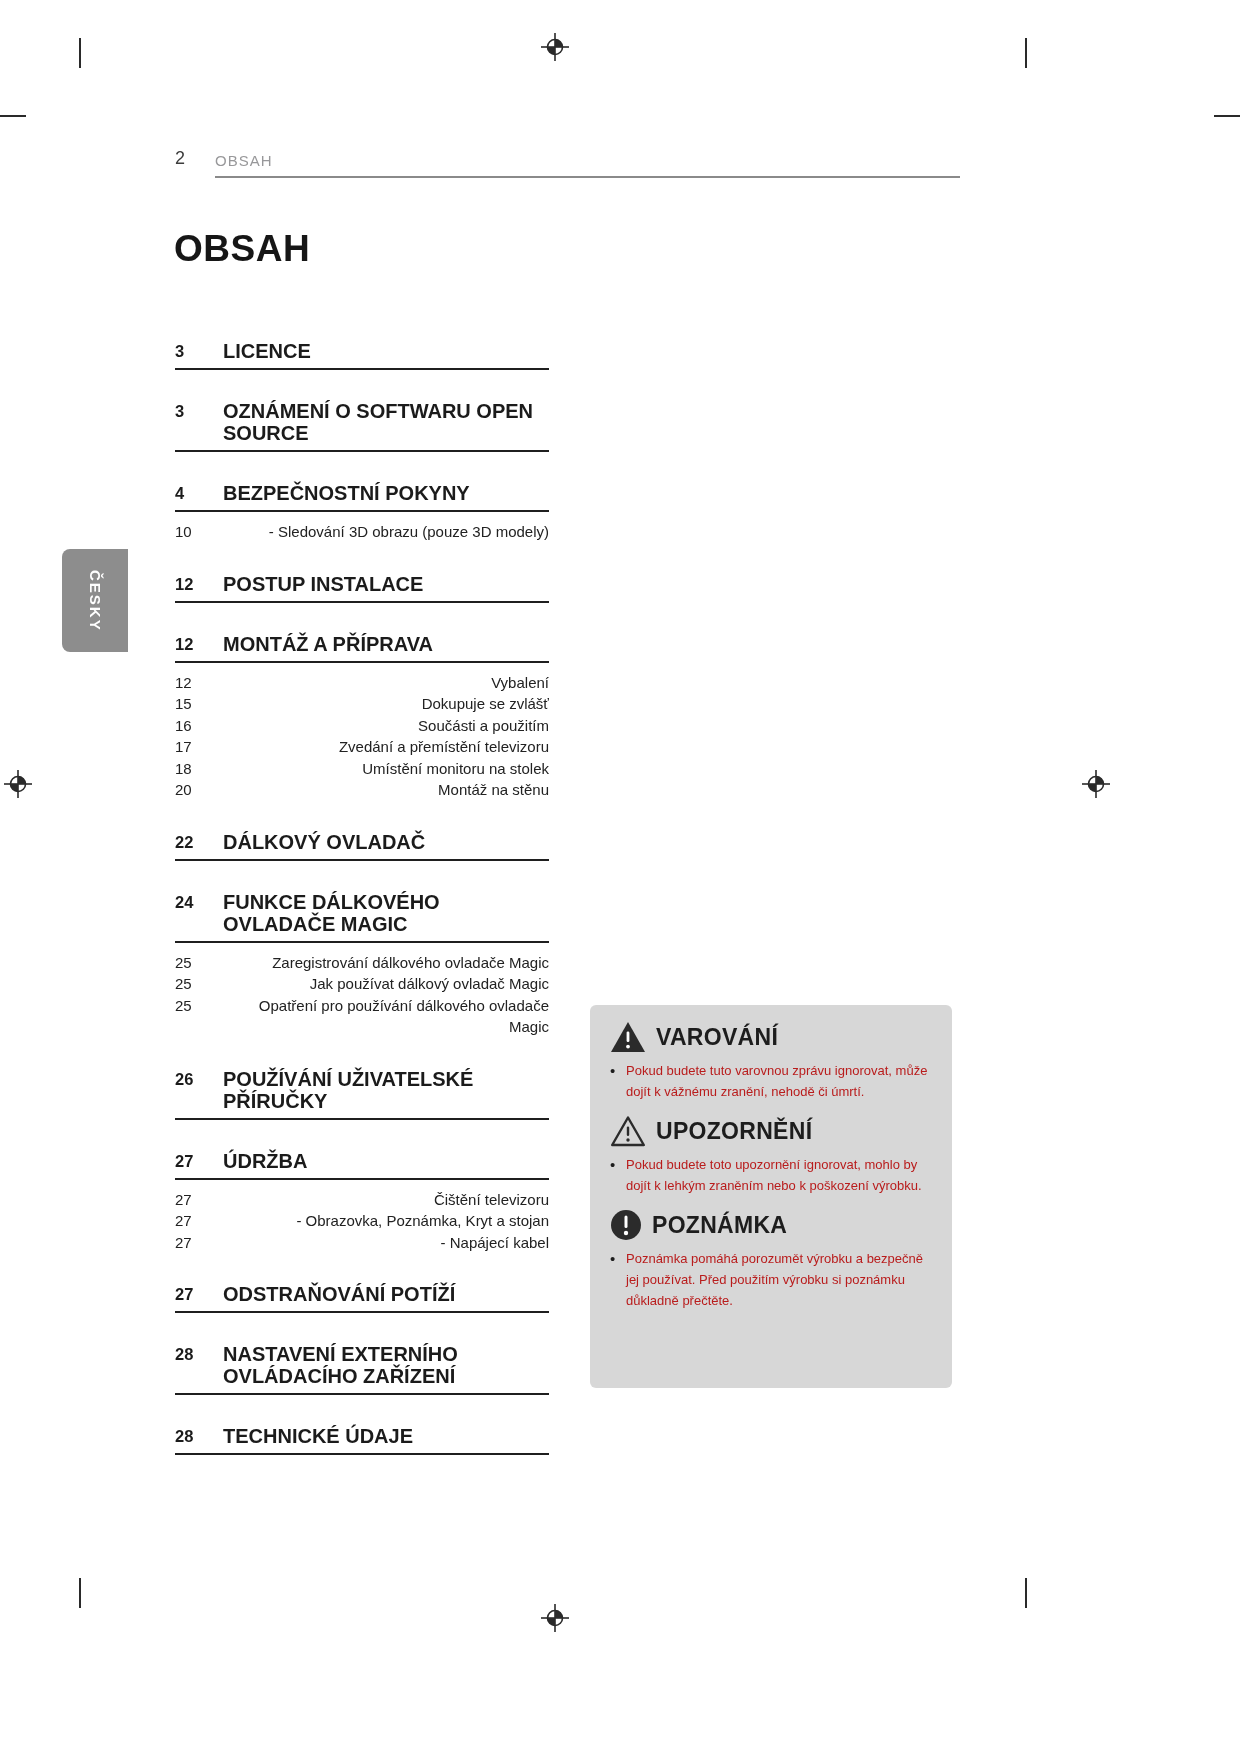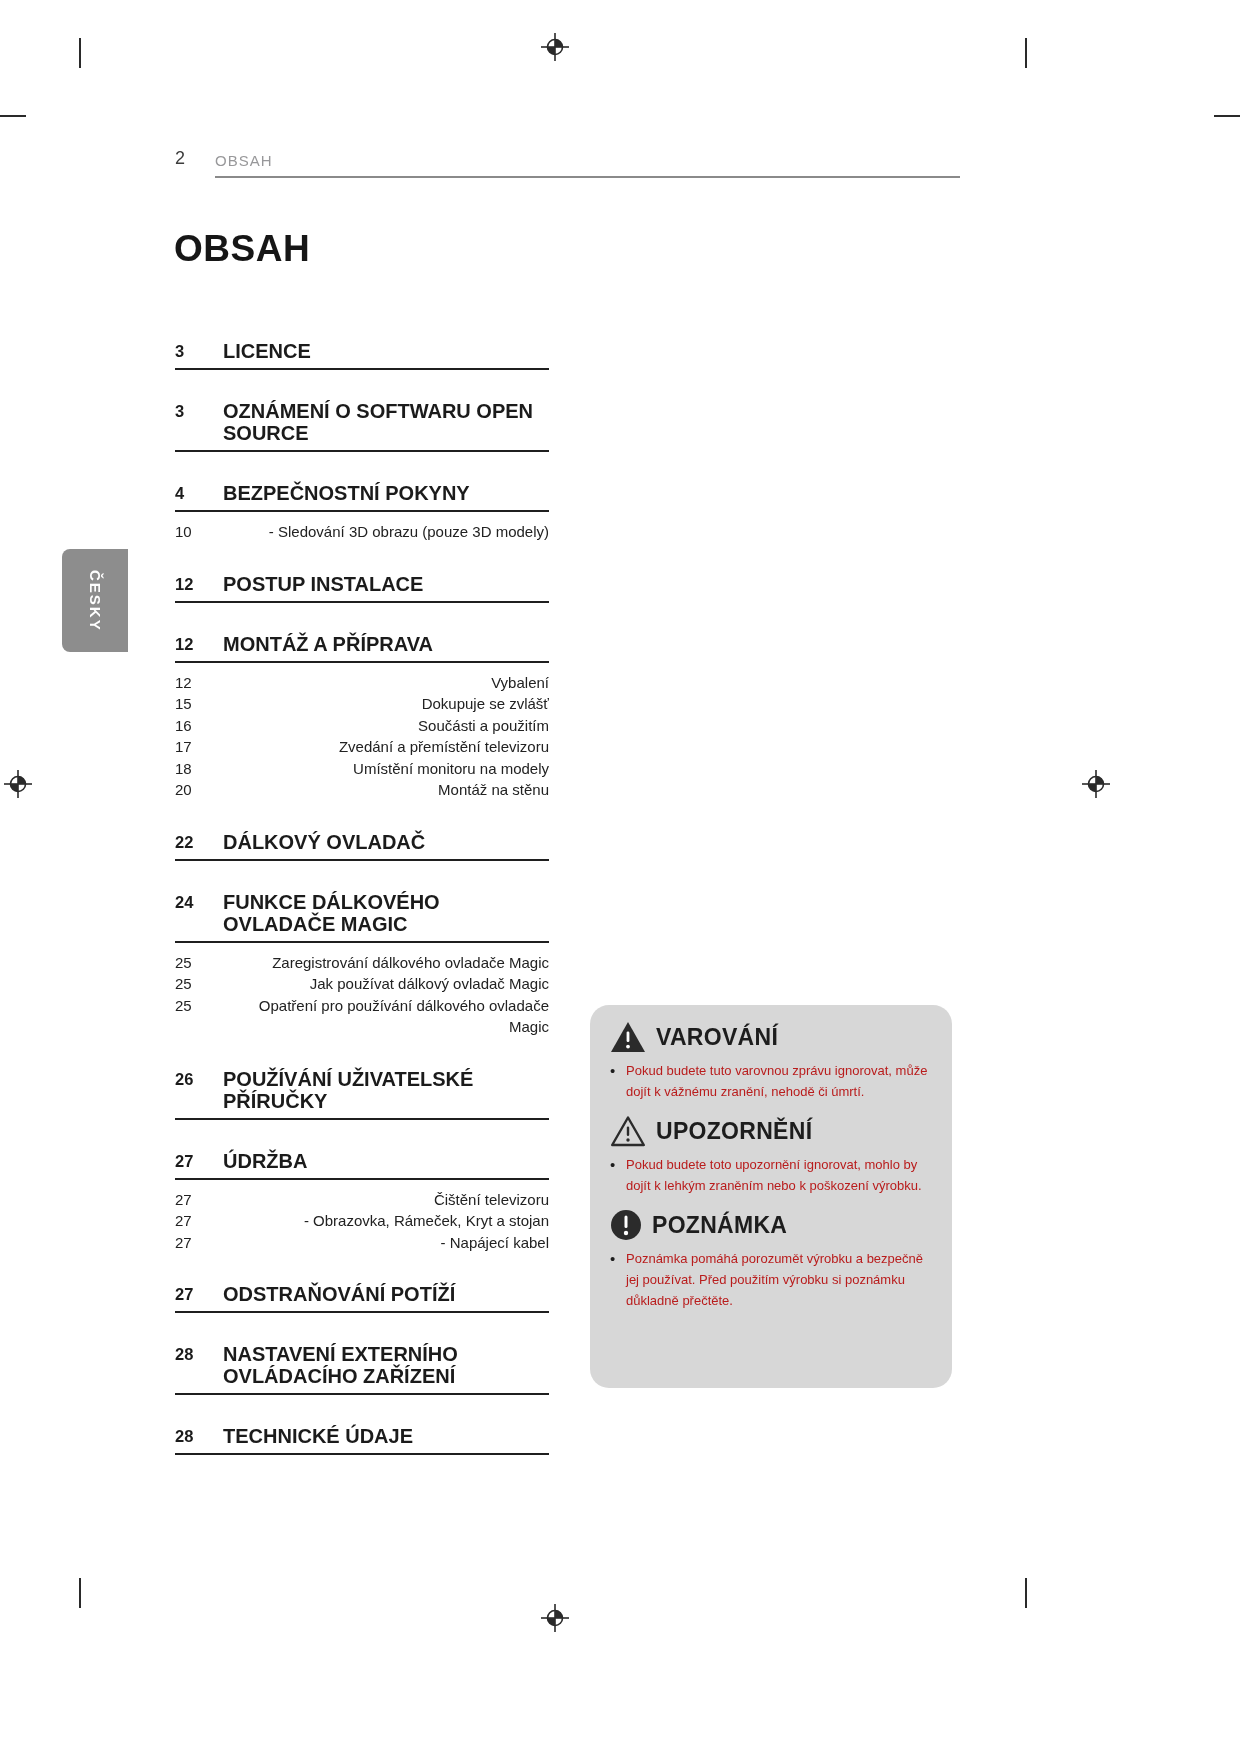--- a/index.html
+++ b/index.html
@@ -36,21 +36,21 @@
   .toc-head .toc-num { width:48px; flex:0 0 48px; font-weight:bold; font-size:16.5px; line-height:22px; }
   .toc-head .toc-title { flex:1; font-weight:bold; font-size:20px; line-height:22px; }
   .toc-rule { margin-top:6px; height:0; border-bottom:2.5px solid #1f1f1f; width:100%; }
   .toc-items { margin-top:9px; }
   .toc-item { display:flex;gap:24px; }
   .toc-item .toc-num { width:48px; flex:0 0 48px; font-size:15px; line-height:21.5px; color:#222; }
   .toc-item .toc-label { flex:1; font-size:15px; line-height:21.5px; color:#222;text-align:right; }
 
   
   .notices { position:absolute; left:590px; top:1005px; width:362px; min-height:383px;
-    background:#d7d7d7; border-radius:19px; padding:16px 20px 14px 20px; }
+    background:#d7d7d7; border-radius:6px; padding:16px 20px 14px 20px; }
   .notice { margin-bottom:13px; }
   .notice:last-child { margin-bottom:4px; }
   .notice-head { display:flex; align-items:center; gap:10px; margin-bottom:7px; }
   .notice-head .nicon { flex:0 0 auto; display:flex; }
   .notice-title { font-size:23px; font-weight:bold; color:#1d1d1d; letter-spacing:0.3px; }
   .notice-bullet { display:flex; }
   .notice-bullet .b { width:16px; flex:0 0 16px; font-size:15px; line-height:21px; color:#1d1d1d; }
   .notice-bullet .t { flex:1; font-size:13px; line-height:21px; color:#b91c1c; }
 </style>
 </head>
@@ -165,21 +165,21 @@
           <div class="toc-item">
             <span class="toc-num">16</span>
             <span class="toc-label">Součásti a použitím</span>
           </div>
           <div class="toc-item">
             <span class="toc-num">17</span>
             <span class="toc-label">Zvedání a přemístění televizoru</span>
           </div>
           <div class="toc-item">
             <span class="toc-num">18</span>
-            <span class="toc-label">Umístění monitoru na modely</span>
+            <span class="toc-label">Umístění monitoru na stolek</span>
           </div>
           <div class="toc-item">
             <span class="toc-num">20</span>
             <span class="toc-label">Montáž na stěnu</span>
           </div>
         </div>
       </div>
       <div class="toc-section">
         <div class="toc-head">
           <span class="toc-num">22</span>
@@ -221,21 +221,21 @@
           <span class="toc-title">ÚDRŽBA</span>
         </div>
         <div class="toc-rule"></div>
         <div class="toc-items">
           <div class="toc-item">
             <span class="toc-num">27</span>
             <span class="toc-label">Čištění televizoru</span>
           </div>
           <div class="toc-item">
             <span class="toc-num">27</span>
-            <span class="toc-label">- Obrazovka, Rámeček, Kryt a stojan</span>
+            <span class="toc-label">- Obrazovka, Poznámka, Kryt a stojan</span>
           </div>
           <div class="toc-item">
             <span class="toc-num">27</span>
             <span class="toc-label">- Napájecí kabel</span>
           </div>
         </div>
       </div>
       <div class="toc-section">
         <div class="toc-head">
           <span class="toc-num">27</span>

